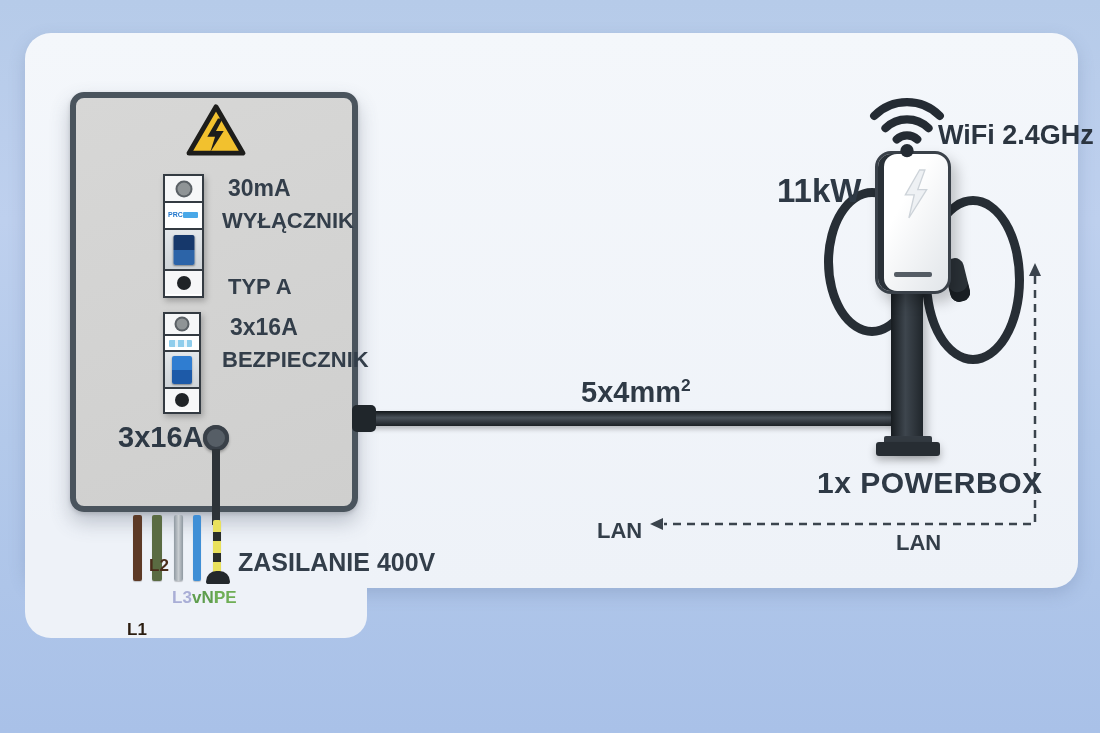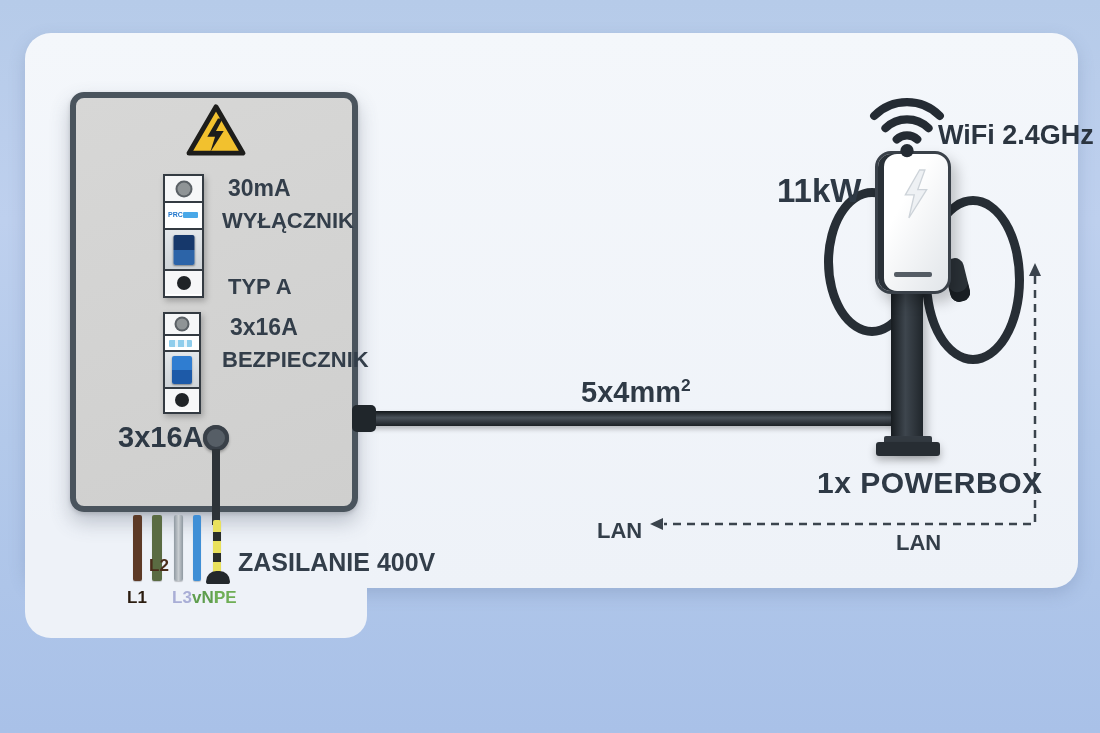--- a/index.html
+++ b/index.html
@@ -97,21 +97,21 @@
   <span class="abs" style="left:203px;top:425px;width:26px;height:26px;border-radius:50%;background:#565e66;box-shadow:inset 0 0 0 4px #394048,0 2px 3px rgba(0,0,0,.3);"></span>
   <span class="abs" style="left:212px;top:449px;width:8px;height:76px;background:#2d3338;"></span>
   <span class="abs wire wire-pe" style="left:213px;top:520px;width:8px;height:62px;"></span>
   <span class="abs" style="left:206px;top:571px;width:24px;height:13px;background:#23282c;border-radius:12px 12px 3px 3px;"></span>
 
   <span class="abs wire" style="left: 133px; top: 515px; width: 9px; height: 66px; background: rgb(93, 58, 38);"></span>
   <span class="abs wire" style="left: 152px; top: 515px; width: 10px; height: 66px; background: rgb(90, 107, 66);"></span>
   <span class="abs wire" style="left:174px;top:515px;width:9px;height:66px;background:linear-gradient(90deg,#8f99a1,#c7ccd0 50%,#8f99a1);"></span>
   <span class="abs wire" style="left: 193px; top: 515px; width: 8px; height: 66px; background: rgb(63, 143, 214);"></span>
 
-  <span class="abs wlabel" style="left: 127px; top: 588px; color: rgb(43, 29, 16);">L1</span>
+  <span class="abs wlabel" style="left: 127px; top: 620px; color: rgb(43, 29, 16);">L1</span>
   <span class="abs wlabel" style="left: 149px; top: 556px; color: rgb(74, 44, 26);">L2</span>
   <span class="abs wlabel" style="left: 172px; top: 588px; color: rgb(169, 174, 214);">L3</span>
   <span class="abs wlabel" style="left: 192px; top: 588px; color: rgb(95, 158, 78);">vNI</span>
   <span class="abs wlabel" style="left: 214px; top: 588px; color: rgb(111, 174, 85);">PE</span>
 
   <span class="abs ptext" style="left:238px;top:548px;font-size:25px;font-weight:700;text-align:right;">ZASILANIE 400V</span>
 
   <span class="abs cablebar" style="left:358px;top:411px;width:549px;height:15px;"></span>
   <span class="abs" style="left:352px;top:405px;width:24px;height:27px;background:#20262b;border-radius:5px;"></span>
   <span class="abs big" style="left:581px;top:375px;font-size:29px;color:#2f3a46;"><span>5x4mm</span><sup>2</sup></span>

